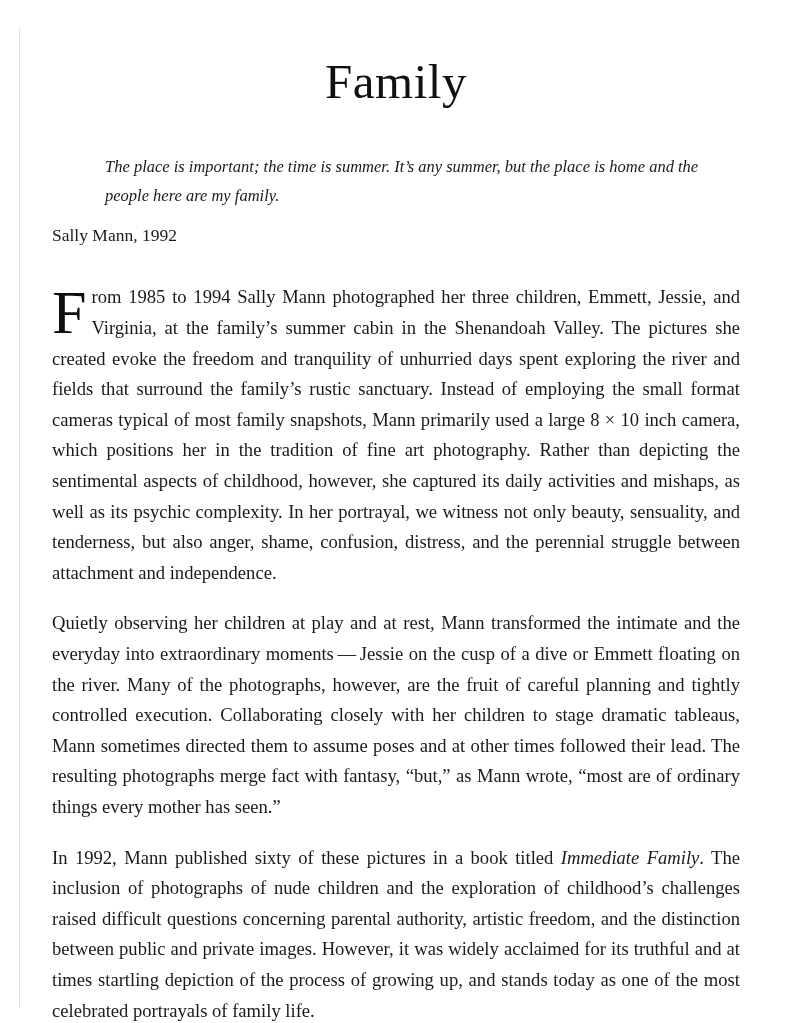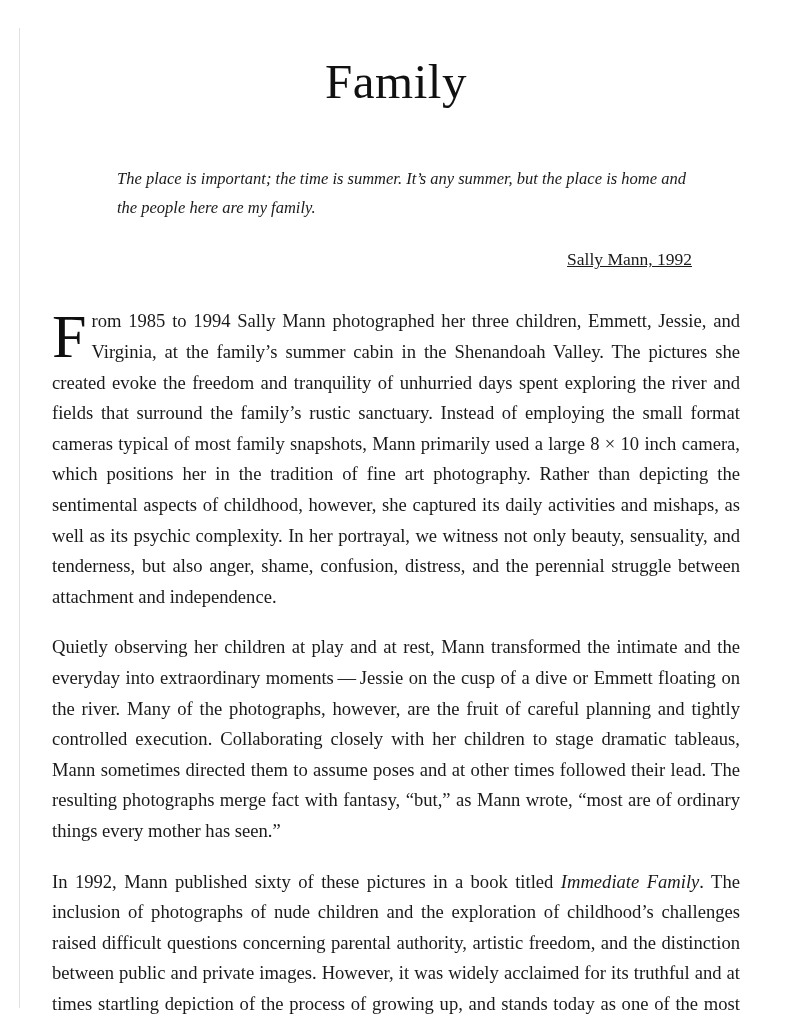--- a/index.html
+++ b/index.html
@@ -42,41 +42,39 @@
     text-align: center;
     font-family: "Liberation Serif", "DejaVu Serif", serif;
     font-weight: 400;
     font-size: 49px;
     line-height: 1.05;
     letter-spacing: 0.5px;
     color: #111111;
   }
 
   .epigraph {
-    margin: 12px;
+    margin: 0;
     padding-top: 45px;
     padding-left: 53px;
     padding-right: 34px;
     font-style: italic;
     font-size: 16.5px;
     line-height: 29px;
     text-align: left;
     color: #1a1a1a;
   }
 
   .attribution {
     margin: 0;
     padding-top: 12px;
     padding-right: 48px;
-    text-align: right;
     font-size: 17.5px;
     line-height: 26px;
     font-style: normal;
     color: #1a1a1a;
-    text-decoration: underline;
   }
 
   .body-block {
     padding-top: 34px;
   }
 
   p.body-text {
     margin: 0 0 20px 0;
     font-size: 18.6px;
     line-height: 30.6px;

